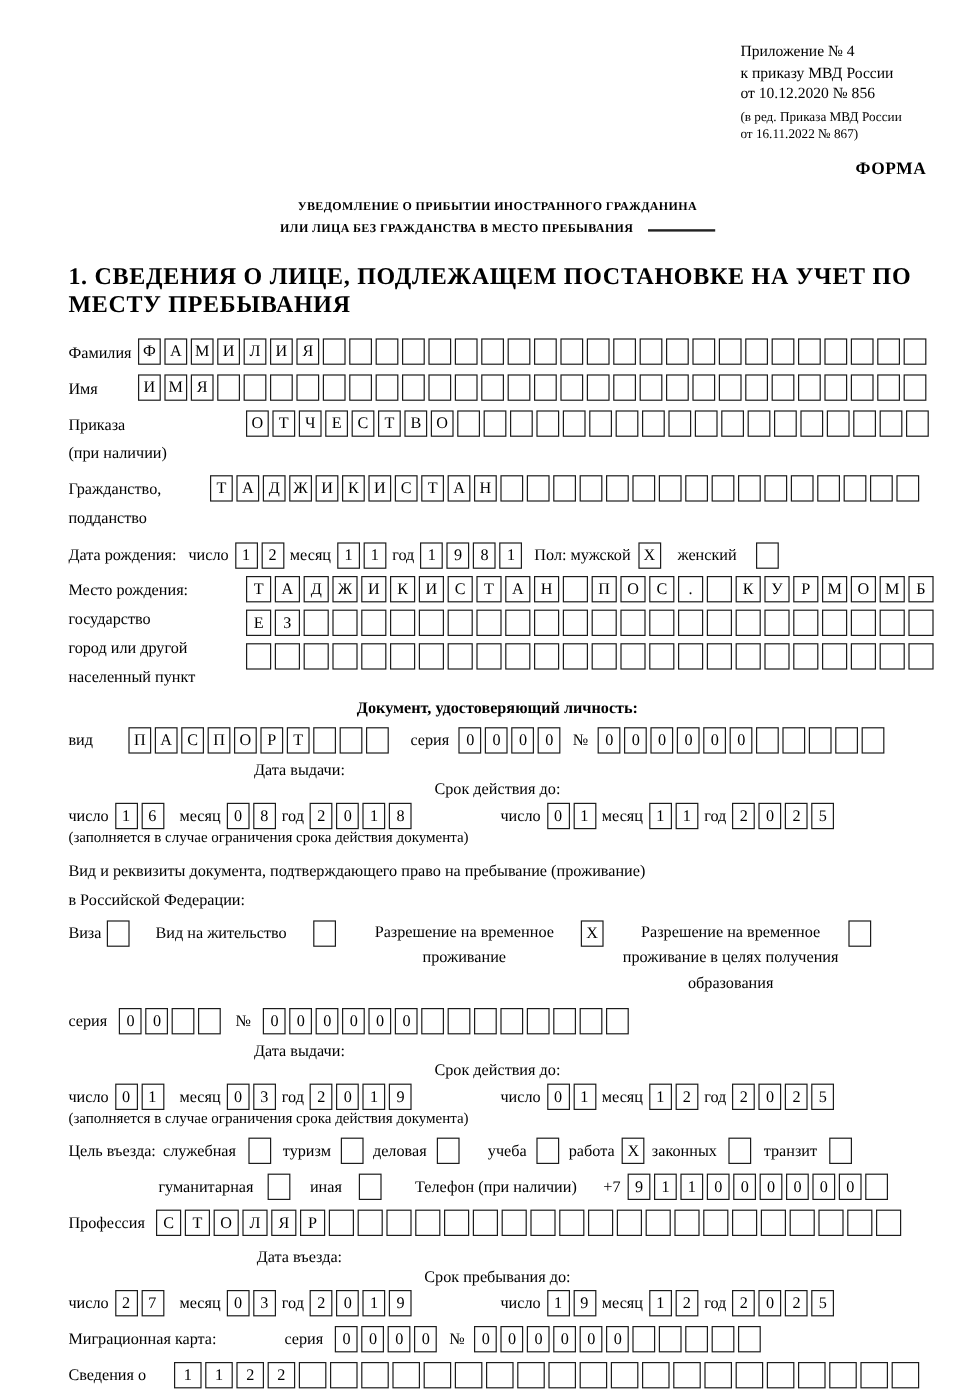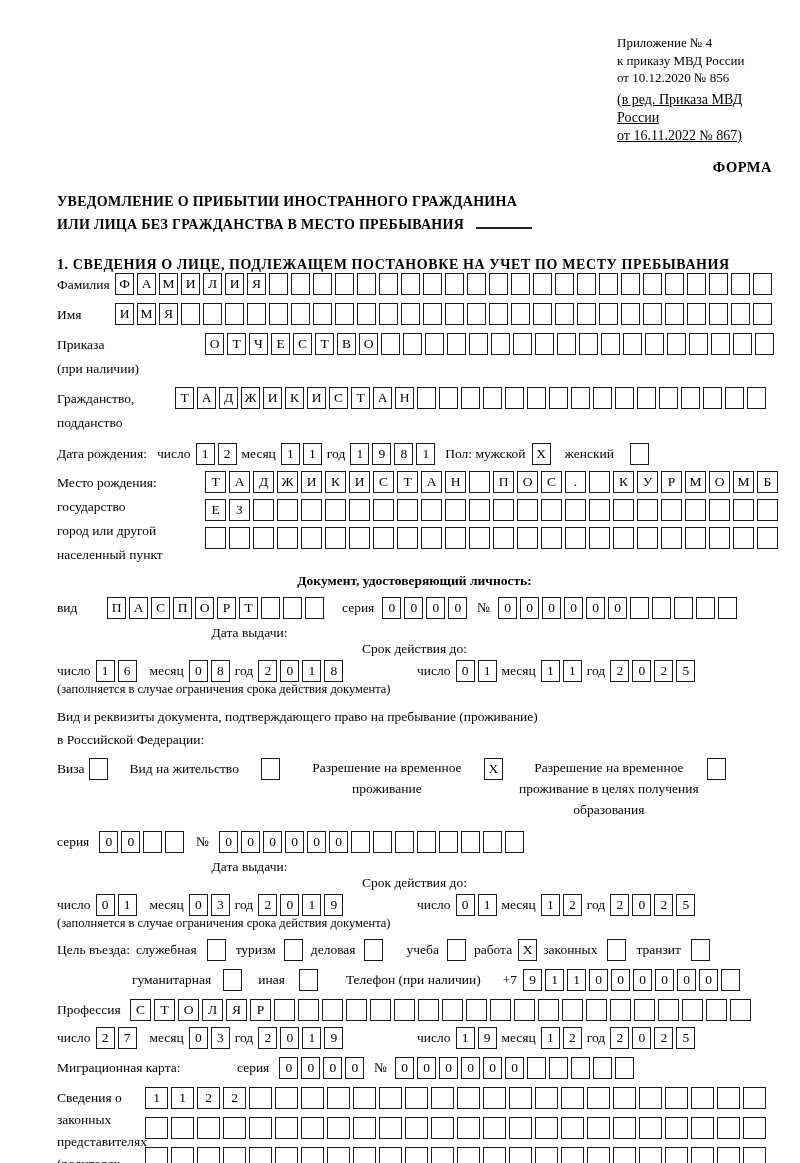--- a/index.html
+++ b/index.html
@@ -1,27 +1,27 @@
 <!DOCTYPE html>
 <html><head>
 <meta charset="utf-8">
 <style>
   html,body{margin:0;padding:0;background:#fff;}
   body{width:800px;height:1163px;color:#000;font-family:"Liberation Serif",serif;font-size:13.5px;overflow:hidden;}
   .page{box-sizing:border-box;width:800px;height:1163px;padding:34px 28px 14px 57px;position:relative;}
 
   
   .annex{margin-left:560px;line-height:1.35;font-size:13px;}
-  .amend{margin-left:560px;margin-top:4px;line-height:1.3;font-size:14px;text-decoration:underline;}
+  .amend{margin-left:560px;margin-top:4px;line-height:1.3;font-size:11px;}
   .forma{text-align:right;font-weight:bold;font-size:14.5px;margin-top:14px;letter-spacing:.5px;}
 
   
-  .title{margin-top:16px;text-align:left;font-weight:bold;font-size:14px;line-height:1.45;letter-spacing:.3px;}
+  .title{margin-top:16px;text-align:center;font-weight:bold;font-size:10px;line-height:1.45;letter-spacing:.3px;}
   .title-underline{display:inline-block;width:56px;border-bottom:2px solid #222;height:1em;margin-left:12px;vertical-align:baseline;}
-  .sec1{margin-top:22px;font-weight:bold;font-size:14px;letter-spacing:.6px;margin-bottom:0;}
+  .sec1{margin-top:22px;font-weight:bold;font-size:20px;letter-spacing:.6px;margin-bottom:16px;}
 
   
   .row{display:flex;align-items:flex-start;margin-bottom:6px;}
   .lbl{line-height:24px;}
   .lblcol{line-height:24px;flex:none;}
   .cells{display:inline-flex;gap:3px;flex:none;}
   .cell{box-sizing:border-box;width:19px;height:22px;border:1.8px solid #1c1c1c;display:inline-flex;align-items:center;justify-content:center;font-size:13.5px;background:#fff;flex:none;}
   .w18 .cell{width:21px;}
   .w20 .cell{width:23px;}
   .mb6{margin-bottom:6px;}
@@ -589,20 +589,24 @@
         <span class="cell"></span>
         <span class="cell"></span>
         <span class="cell"></span>
         <span class="cell"></span>
         <span class="cell"></span>
         <span class="cell"></span>
         <span class="cell"></span>
       </span>
   </div>
 
+  <div class="date-heads" style="margin-top:10px">
+    <div style="width:330px;text-align:center;padding-left:55px;box-sizing:border-box">Дата въезда:</div>
+    <div style="flex:1;text-align:center">Срок пребывания до:</div>
+  </div>
   <div class="row" style="align-items:center">
     <div style="width:330px">
       <span class="dg">
         <span>число</span>
         <span class="cells">
             <span class="cell">2</span>
             <span class="cell">7</span>
           </span>
         <span style="margin-left:8px">месяц</span>
         <span class="cells">

